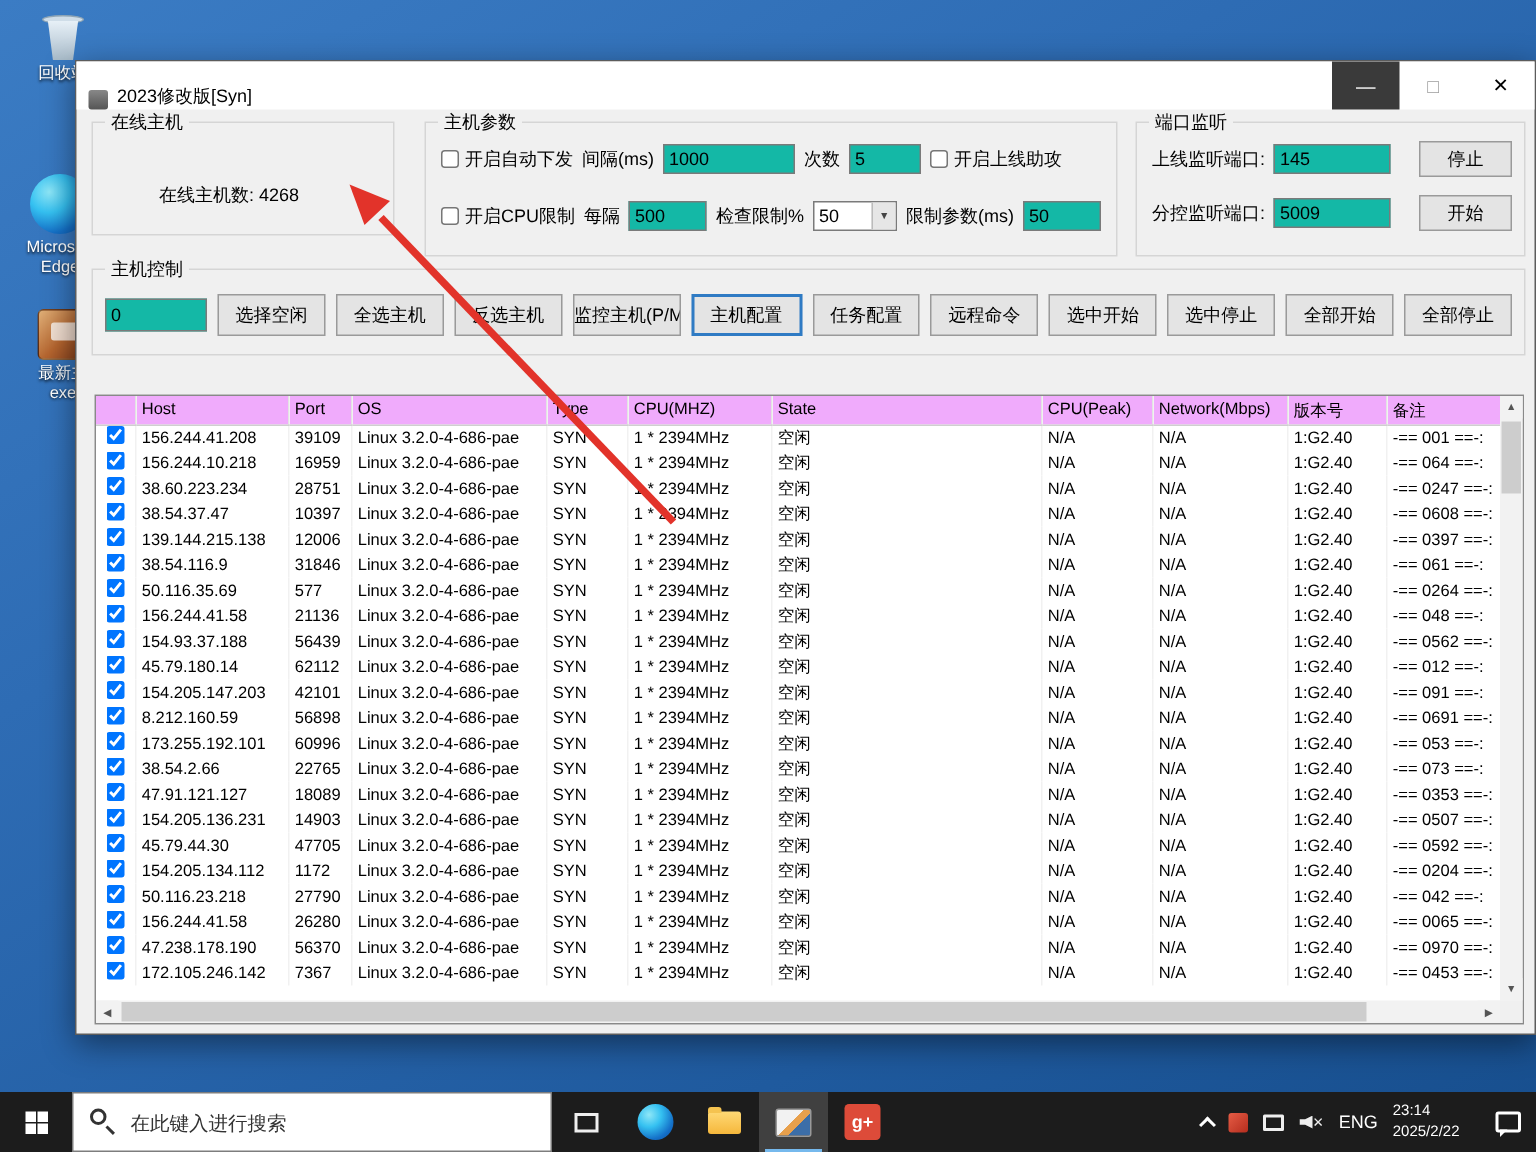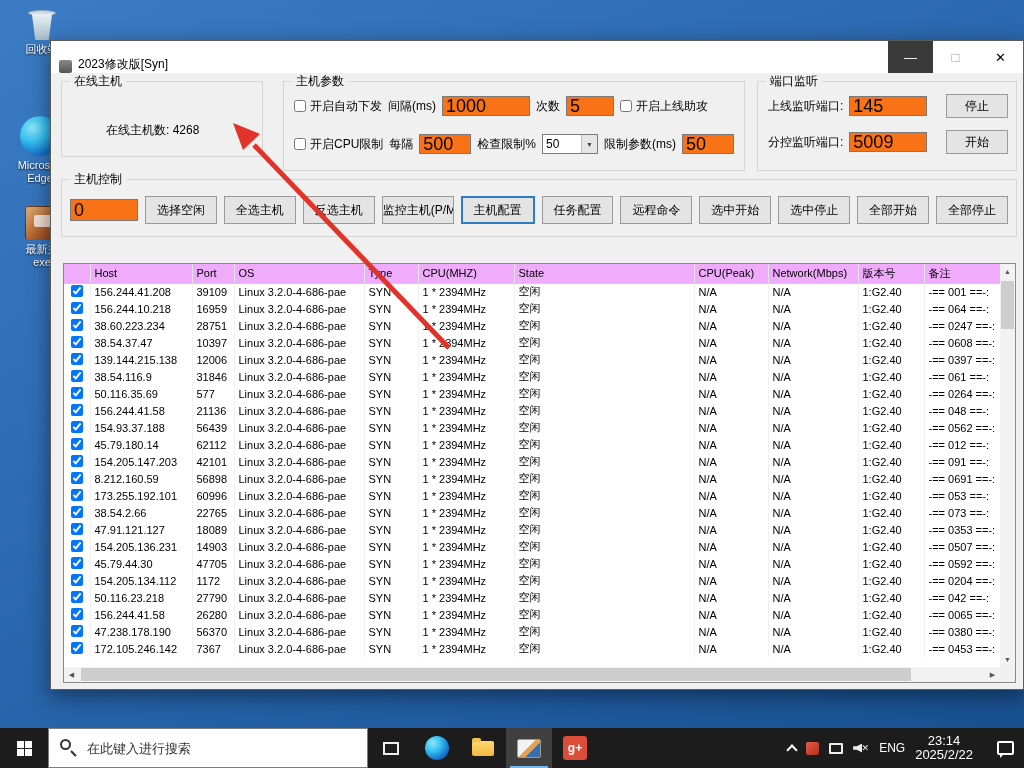--- a/index.html
+++ b/index.html
@@ -52,21 +52,21 @@
   .online-count { position:absolute; left:44px; top:40px; font-size:12px; }
   .g-params { left:232px; top:8px; width:462px; height:90px; }
   .g-listen { left:706px; top:8px; width:260px; height:90px; }
   .g-control { left:10px; top:106px; width:956px; height:58px; }
 
   .prow { position:absolute; left:10px; right:6px; display:flex; align-items:center;
     gap:6px; font-size:12px; }
   .prow.r1 { top:14px; } .prow.r2 { top:52px; }
   .chk { display:flex; align-items:center; gap:4px; font-size:12px; white-space:nowrap; }
   input[type=checkbox] { width:12px; height:12px; margin:0; }
-  .txt { height:20px; border:1px solid #7a7a7a; background:#f97316; font-size:18px;
+  .txt { height:20px; border:1px solid #7a7a7a; background:#14b8a6; font-size:12px;
     padding:0 3px; font-family:inherit; }
   .w88 { width:88px; } .w50 { width:48px; } .w55 { width:52px; } .w58 { width:52px; } .w80 { width:78px; }
   .combo { display:flex; width:56px; height:20px; border:1px solid #7a7a7a; background:#fff; }
   .combo .cval { flex:1; font-size:12px; padding:2px 3px; }
   .combo .carr { width:16px; background:#e6e6e6; border-left:1px solid #bbb; font-size:7px;
     color:#444; display:flex; align-items:center; justify-content:center; }
   .lrow { position:absolute; left:10px; right:8px; display:flex; align-items:center;
     gap:6px; font-size:12px; }
   .lrow.r1 { top:12px; } .lrow.r2 { top:48px; }
   .btn { background:#e4e4e4; border:1px solid #9a9a9a; font-size:12px; font-family:inherit;
@@ -139,21 +139,21 @@
   .chev { width:8px; height:8px; border-left:2px solid #fff; border-top:2px solid #fff;
     transform:rotate(45deg); margin-top:3px; }
   .tray-sq { width:13px; height:13px; border-radius:2px; }
   .tray-red { background:linear-gradient(135deg,#e65c45,#b42d1e); }
   .tray-mon { width:14px; height:11px; border:2px solid #eee; border-radius:1px; background:transparent; }
   .spk { position:relative; width:16px; height:13px; }
   .spk .cone { position:absolute; left:0; top:2px; width:9px; height:9px; background:#eee;
     clip-path:polygon(0 30%,40% 30%,100% 0,100% 100%,40% 70%,0 70%); }
   .spk .x { position:absolute; right:0; top:1px; font-size:9px; color:#eee; line-height:11px; }
   .tb-lang { font-size:12px; }
-  .tb-clock { font-size:13px; text-align:center; line-height:14px; }
+  .tb-clock { font-size:10px; text-align:left; line-height:14px; }
   .tb-note { width:17px; height:14px; border:2px solid #fff; border-radius:2px; position:relative;
     margin-left:14px; }
   .tb-note:after { content:""; position:absolute; left:1px; bottom:-5px; width:0; height:0;
     border-left:5px solid #fff; border-bottom:5px solid transparent; }
 </style>
 </head>
 <body>
 
 <div class="desktop-icon" style="left:6px; top:8px;">
   <div class="glyph bin-glyph">
@@ -552,21 +552,21 @@
     <td class="c-chk"><input type="checkbox" checked="" style=""></td>
     <td>47.238.178.190</td>
     <td>56370</td>
     <td>Linux 3.2.0-4-686-pae</td>
     <td>SYN</td>
     <td>1 * 2394MHz</td>
     <td>空闲</td>
     <td>N/A</td>
     <td>N/A</td>
     <td>1:G2.40</td>
-    <td>-== 0380 ==-:</td>
+    <td>-== 0970 ==-:</td>
   </tr>
               <tr>
     <td class="c-chk"><input type="checkbox" checked="" style=""></td>
     <td>172.105.246.142</td>
     <td>7367</td>
     <td>Linux 3.2.0-4-686-pae</td>
     <td>SYN</td>
     <td>1 * 2394MHz</td>
     <td>空闲</td>
     <td>N/A</td>

